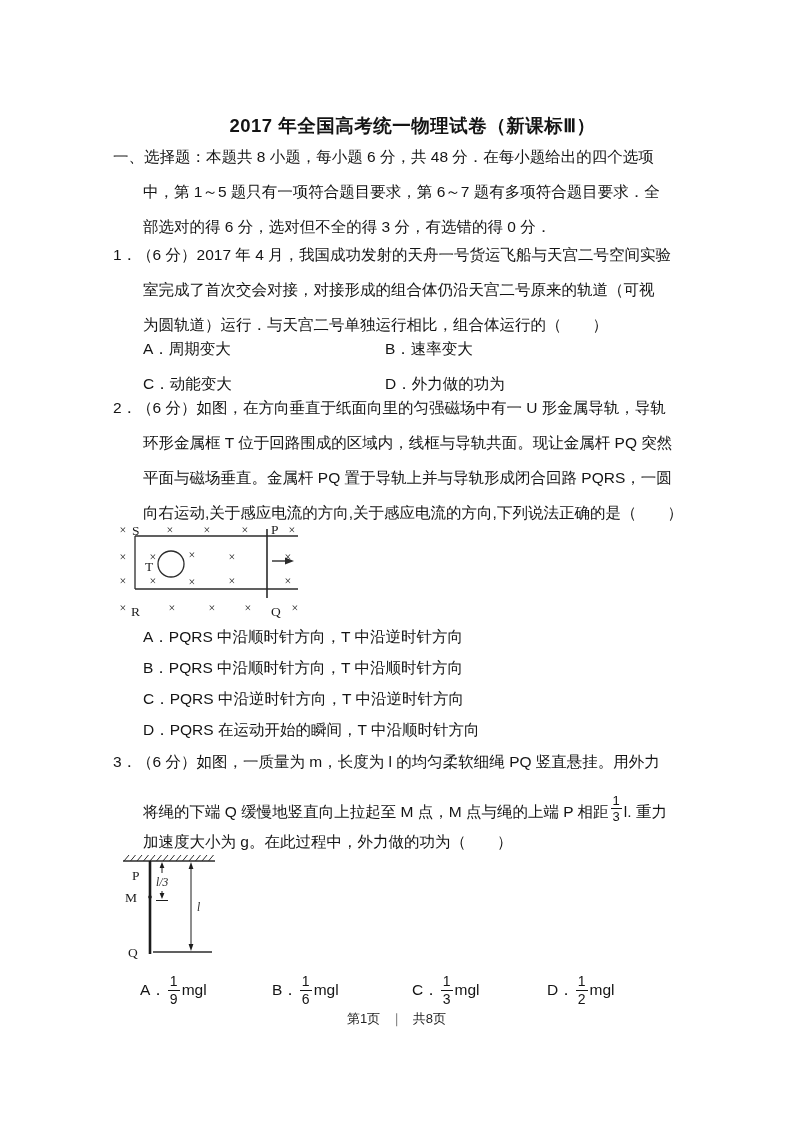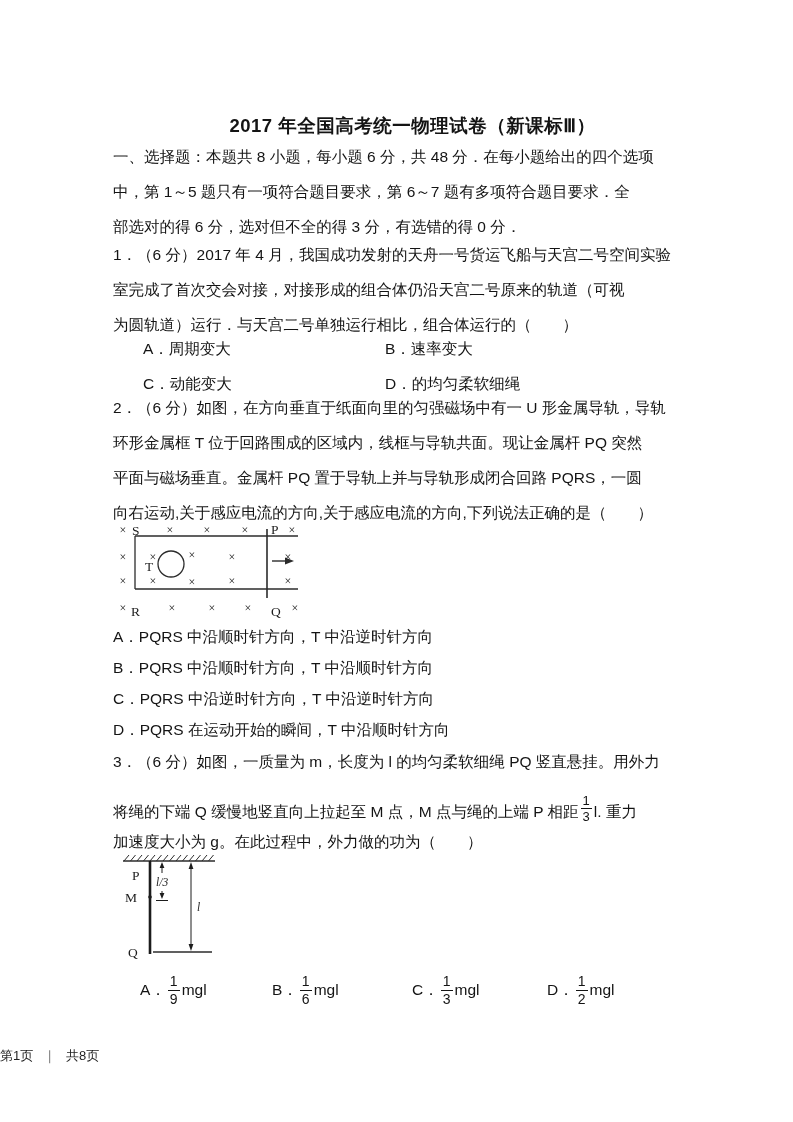--- a/index.html
+++ b/index.html
@@ -3,35 +3,35 @@
 <meta charset="utf-8">
 <style>
   html,body{margin:0;padding:0;background:#e8e8e8}
   .page{position:relative;width:793px;height:1122px;margin:0 auto;background:#ffffff;
         font-family:"Liberation Sans",sans-serif;color:#141414;overflow:hidden}
   .title{position:absolute;top:97px;left:0;width:793px;text-align:center;
          font-size:18.5px;font-weight:700;margin:16px;letter-spacing:.5px}
   .block{position:absolute;left:113px;width:585px}
   .line{height:35px;line-height:35px;white-space:nowrap;font-size:15.5px}
   .bold .line{font-weight:400}
-  .ind{}
+  .ind{margin-left:30px}
   .lh31 .line{height:31px;line-height:31px}
   .optrow{position:relative;height:70px}
   .opt{position:absolute;font-size:15.5px;line-height:35px;white-space:nowrap}
   .frac{display:inline-flex;flex-direction:column;align-items:center;line-height:1.05;
         margin:0 2px;font-size:13px;transform:translateY(1px)}
   .frac .fn{padding:0 2px 1px;border-bottom:1.2px solid #141414}
   .frac .fd{padding-top:1px}
   .flexline{display:flex;align-items:flex-end;height:44px;font-size:15.5px;white-space:nowrap}
   .q3opts{position:absolute;left:113px;top:966px;height:48px;width:585px}
   .q3opt{position:absolute;top:0;display:inline-flex;align-items:center;height:48px;
          font-size:15.5px;white-space:nowrap}
   .q3opt .frac{font-size:14px;margin:0 2px;transform:none}
   .figure{position:absolute}
-  .footer{position:absolute;top:1047px;left:0;width:793px;text-align:left;
+  .footer{position:absolute;top:1010px;left:0;width:793px;text-align:center;
           font-size:13px;color:#1f1f1f}
   .footer .sep{margin:0 10px;color:#555}
   svg text{font-family:"Liberation Serif",serif}
   .figlabel{font-size:13.5px;fill:#1c1c1c}
   .x{font-size:12px;fill:#1c1c1c;text-anchor:middle;dominant-baseline:central}
   .dim{font-size:11.5px;font-style:italic;fill:#1c1c1c}
   .stroke{stroke:#2b2b2b;stroke-width:1.3;fill:none}
 </style>
 </head>
 <body>
@@ -49,21 +49,21 @@
   <div class="block" style="top:237px">
     <div class="line">1．（6 分）2017 年 4 月，我国成功发射的天舟一号货运飞船与天宫二号空间实验</div>
     <div class="line ind">室完成了首次交会对接，对接形成的组合体仍沿天宫二号原来的轨道（可视</div>
     <div class="line ind">为圆轨道）运行．与天宫二号单独运行相比，组合体运行的（　　）</div>
   </div>
 
   <div class="block optrow" style="top:331px">
     <span class="opt" style="left:30px;top:0">A．周期变大</span>
     <span class="opt" style="left:272px;top:0">B．速率变大</span>
     <span class="opt" style="left:30px;top:35px">C．动能变大</span>
-    <span class="opt" style="left:272px;top:35px">D．的均匀柔软细绳</span>
+    <span class="opt" style="left:272px;top:35px">D．外力做的功为</span>
   </div>
 
   <div class="block" style="top:390px">
     <div class="line">2．（6 分）如图，在方向垂直于纸面向里的匀强磁场中有一 U 形金属导轨，导轨</div>
     <div class="line ind">环形金属框 T 位于回路围成的区域内，线框与导轨共面。现让金属杆 PQ 突然</div>
     <div class="line ind">平面与磁场垂直。金属杆 PQ 置于导轨上并与导轨形成闭合回路 PQRS，一圆</div>
     <div class="line ind">向右运动,关于感应电流的方向,关于感应电流的方向,下列说法正确的是（　　）</div>
   </div>
 
   <svg class="figure" style="left:116px;top:519px" width="195" height="100" viewBox="0 0 195 100">

